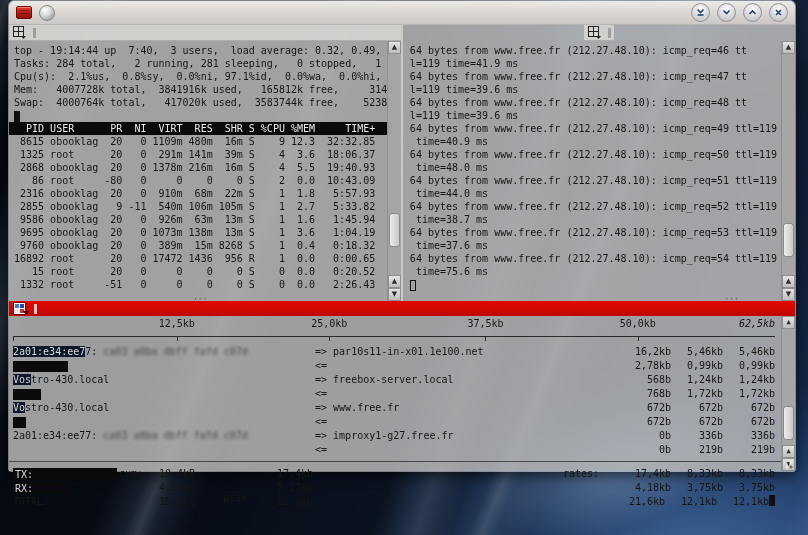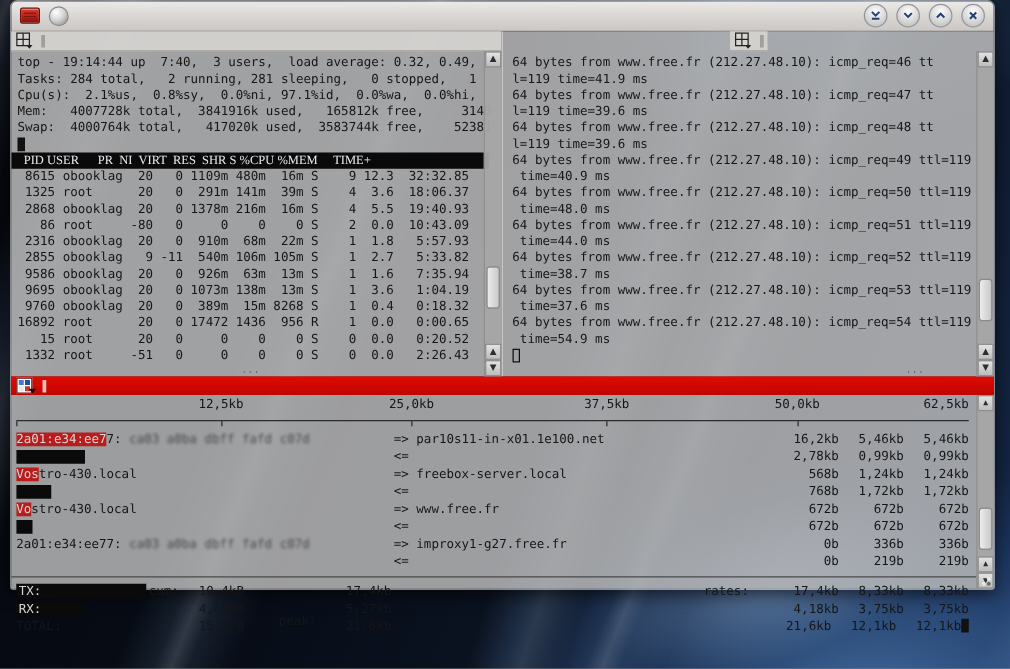--- a/index.html
+++ b/index.html
@@ -46,21 +46,21 @@
   .pane { position:relative; display:flex; flex-direction:column; background:rgba(186,186,186,.86); }
   .pane-left { width:392px; flex:0 0 392px; }
   .pane-div { width:2px; flex:0 0 2px; background:rgba(214,212,210,.95); }
   .pane-right { flex:1;align-items:center; }
   .strip { height:16px; flex:0 0 16px; background:rgba(212,210,207,.95);
     border-bottom:1px solid rgba(150,150,150,.6); display:flex; align-items:center; gap:6px; padding:0 3px; }
   .vcursor { width:3px; height:10px; background:rgba(120,120,120,.55); }
   .screen { position:relative; flex:1; padding:3px 16px 0 5px; overflow:hidden;
     font-family:"DejaVu Sans Mono","Liberation Mono",monospace; font-size:10px; line-height:13px; color:#161616; }
   .screen .line { white-space:pre; height:13px; }
-  .hdr-line { background:#0a0a0a; color:#ececec; width:calc(100% + 11px); margin-left:-5px; padding-left:5px; height:13px; white-space:pre;font-family:Liberation Serif, serif; }
+  .hdr-line { background:#0a0a0a; color:#ececec; width:calc(100% + 11px); margin-left:-5px; padding-left:5px; height:13px; white-space:pre; }
   .cursor-block { display:inline-block; width:6px; height:11px; background:#111; vertical-align:middle; }
   .cursor-hollow { display:inline-block; width:6px; height:11px; border:1px solid #111; vertical-align:middle; }
   .split-dots { position:absolute; bottom:-3px; color:#555; font-size:9px; letter-spacing:2px; }
 
   
   .sb { position:absolute; right:0; top:16px; bottom:0; width:14px; background:rgba(167,167,167,.95); border-left:1px solid #8f8f8f; }
   .sb.full { top:0; }
   .sb-btn { position:absolute; left:0; right:0; height:13px; display:flex; align-items:center; justify-content:center;
     background:linear-gradient(#e3e3e3,#bdbdbd); border:1px solid #909090; font-size:7px; color:#2e2e2e; line-height:1; }
   .sb-thumb { position:absolute; left:1px; right:1px; height:34px; border-radius:3px;
@@ -74,27 +74,27 @@
   .grid-icon-colored i { display:block; }
   .gi-a{background:#4878c8;} .gi-b{background:#1c4f9e;} .gi-c{background:#e8e8e8;} .gi-d{background:#c83232;}
   .gi-arrow { position:absolute; right:-4px; bottom:-1px; width:0; height:0;
     border-left:3px solid transparent; border-right:3px solid transparent; border-top:4px solid #2b0000; }
 
   
   .iftop { position:relative; flex:1; background:rgba(186,186,186,.84);
     font-family:"DejaVu Sans Mono","Liberation Mono",monospace; font-size:10px; color:#161616; }
   .scale-row { position:absolute; left:4px; right:20px; top:2px; height:12px; }
   .scale-row span { position:absolute; transform:translateX(-50%); white-space:pre; }
-  .scale-row .last { transform:none; right:0; }
+  .scale-row .last { transform:none; right:0;font-style:italic; }
   .ruler { position:absolute; left:4px; right:20px; top:20px; height:5px; border-top:1px solid #2b2b2b; }
   .ruler i { position:absolute; top:0; width:1px; height:4px; background:#2b2b2b; }
   .conns { position:absolute; left:4px; right:20px; top:29px; }
   .conn { display:flex; height:14px; line-height:14px; white-space:pre; }
   .c-local { width:302px; flex:0 0 302px; overflow:hidden; white-space:pre; }
-  .hl { background:#b91c1c; color:#d6d6d6; }
+  .hl { background:#0f172a; color:#d6d6d6; }
   .blur { color:#4a4a4a; filter:blur(1.4px); }
   .barblock { display:inline-block; height:11px; background:#0a0a0a; vertical-align:middle; }
   .c-mid { flex:1; white-space:pre; overflow:hidden; }
   .c-v { width:52px; flex:0 0 52px; text-align:right; }
   .divider { position:absolute; left:0; right:0; top:145px; border-top:1px solid #4a4a4a; }
   .stats { position:absolute; left:4px; right:20px; top:151px; }
   .stat-row { display:flex; height:14px; line-height:14px; white-space:pre; }
   .s-label { width:106px; flex:0 0 106px; }
   .s-label .bar { display:inline-block; height:12px; background:#0a0a0a; color:#d6d6d6; vertical-align:middle; padding-left:2px; }
   .s-cum { width:40px; flex:0 0 40px; }
@@ -162,21 +162,21 @@
         <div class="line">Mem:   4007728k total,  3841916k used,   165812k free,     3140</div>
         <div class="line">Swap:  4000764k total,   417020k used,  3583744k free,    52381</div>
         <div class="line"><span class="cursor-block"></span></div>
         <div class="hdr-line">  PID USER      PR  NI  VIRT  RES  SHR S %CPU %MEM     TIME+  </div>
         <div class="line"> 8615 obooklag  20   0 1109m 480m  16m S    9 12.3  32:32.85</div>
         <div class="line"> 1325 root      20   0  291m 141m  39m S    4  3.6  18:06.37</div>
         <div class="line"> 2868 obooklag  20   0 1378m 216m  16m S    4  5.5  19:40.93</div>
         <div class="line">   86 root     -80   0     0    0    0 S    2  0.0  10:43.09</div>
         <div class="line"> 2316 obooklag  20   0  910m  68m  22m S    1  1.8   5:57.93</div>
         <div class="line"> 2855 obooklag   9 -11  540m 106m 105m S    1  2.7   5:33.82</div>
-        <div class="line"> 9586 obooklag  20   0  926m  63m  13m S    1  1.6   7:35.94</div>
+        <div class="line"> 9586 obooklag  20   0  926m  63m  13m S    1  1.6   1:45.94</div>
         <div class="line"> 9695 obooklag  20   0 1073m 138m  13m S    1  3.6   1:04.19</div>
         <div class="line"> 9760 obooklag  20   0  389m  15m 8268 S    1  0.4   0:18.32</div>
         <div class="line">16892 root      20   0 17472 1436  956 R    1  0.0   0:00.65</div>
         <div class="line">   15 root      20   0     0    0    0 S    0  0.0   0:20.52</div>
         <div class="line"> 1332 root     -51   0     0    0    0 S    0  0.0   2:26.43</div>
       </div>
       <div class="sb">
         <div class="sb-btn" style="top:0">▲</div>
         <div class="sb-thumb" style="top:66%"></div>
         <div class="sb-btn" style="bottom:13px">▲</div>
@@ -207,21 +207,21 @@
         <div class="line"> time=40.9 ms</div>
         <div class="line">64 bytes from www.free.fr (212.27.48.10): icmp_req=50 ttl=119</div>
         <div class="line"> time=48.0 ms</div>
         <div class="line">64 bytes from www.free.fr (212.27.48.10): icmp_req=51 ttl=119</div>
         <div class="line"> time=44.0 ms</div>
         <div class="line">64 bytes from www.free.fr (212.27.48.10): icmp_req=52 ttl=119</div>
         <div class="line"> time=38.7 ms</div>
         <div class="line">64 bytes from www.free.fr (212.27.48.10): icmp_req=53 ttl=119</div>
         <div class="line"> time=37.6 ms</div>
         <div class="line">64 bytes from www.free.fr (212.27.48.10): icmp_req=54 ttl=119</div>
-        <div class="line"> time=54.9 ms</div>
+        <div class="line"> time=75.6 ms</div>
         <div class="line"><span class="cursor-hollow"></span></div>
       </div>
       <div class="sb">
         <div class="sb-btn" style="top:0">▲</div>
         <div class="sb-thumb" style="top:70%"></div>
         <div class="sb-btn" style="bottom:13px">▲</div>
         <div class="sb-btn" style="bottom:0">▼</div>
       </div>
       <span class="split-dots" style="right:55px">···</span>
     </div>

